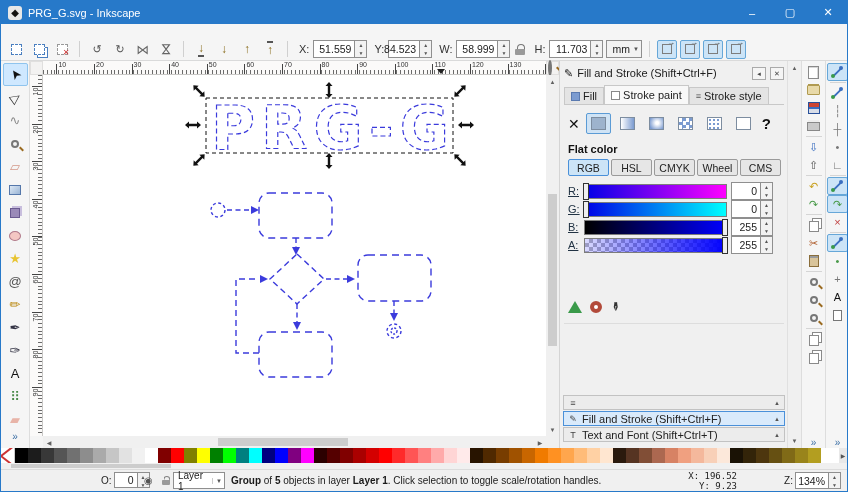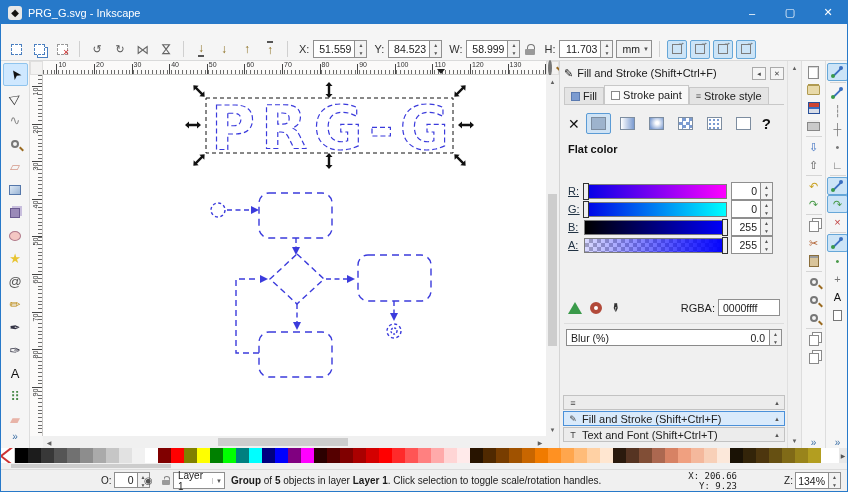--- a/index.html
+++ b/index.html
@@ -245,21 +245,21 @@
     <span class="lbl">X:</span>
     <span class="spin">
         <span class="box" style="width:42px">51.559</span>
         <span class="arr">
           <span>▲</span>
           <span>▼</span>
         </span>
       </span>
     <span class="lbl">Y:</span>
     <span class="spin">
-        <span class="box" style="width:42px">84.523</span>
+        <span class="box" style="width:32px">84.523</span>
         <span class="arr">
           <span>▲</span>
           <span>▼</span>
         </span>
       </span>
     <span class="lbl">W:</span>
     <span class="spin">
         <span class="box" style="width:42px">58.999</span>
         <span class="arr">
           <span>▲</span>
@@ -497,20 +497,27 @@
         <div class="pmbtn">
           <span class="pmbox pm-sw"></span>
         </div>
         <div class="pmbtn">
           <span class="pmbox pm-unk"></span>
         </div>
         <span class="pmq">?</span>
       </div>
 
     <div class="flat-lbl">Flat color</div>
+    <div class="ctabs" id="ctabs">
+        <div class="ctab sel">RGB</div>
+        <div class="ctab">HSL</div>
+        <div class="ctab">CMYK</div>
+        <div class="ctab">Wheel</div>
+        <div class="ctab">CMS</div>
+      </div>
 
     <div class="srow" style="top:122px;">
       <span class="sl">R:</span>
       <span class="track tr-r">
           <span class="thumb" style="left:-2px;"></span>
         </span>
       <span class="spin">
           <span class="box" style="width:30px">0</span>
           <span class="arr">
             <span>▲</span>
@@ -555,40 +562,24 @@
             <span>▲</span>
             <span>▼</span>
           </span>
         </span>
     </div>
 
     <div class="fsicons">
       <span class="cmtri"></span>
       <span class="gamut"></span>
       <span class="dropper">✒</span>
-      <span class="rgba-wrap">
-        <span>RGBA:</span>
-        <span class="rgba-inp">0000ffff</span>
-      </span>
     </div>
 
     <div class="hr-line" style="top:262px;"></div>
 
-    <div class="sliderline" style="top:268px;">
-      <span class="slbar">
-          <span>Blur (%)</span>
-          <span>0.0</span>
-        </span>
-      <span class="arr spin" style="height:17px;">
-          <span class="arr" style="height:17px;">
-            <span>▲</span>
-            <span>▼</span>
-          </span>
-        </span>
-    </div>
 
     <div class="dock-list" style="top:334px;">
       <div class="ditem">
         <span class="dic">≡</span>
           <span class="dar">▲</span>
       </div>
       <div class="ditem active">
         <span class="dic">✎</span>
         <span>Fill and Stroke (Shift+Ctrl+F)</span>
           <span class="dar">▲</span>
@@ -792,21 +783,21 @@
         </span>
     </div>
     <span class="eyeic">◉</span>
     <span class="lockic lockpos" style="transform:scale(.8);"></span>
     <div class="layersel">
         <span>Layer 1</span>
         <span class="car">▼</span>
       </div>
     <div class="statmsg" id="statmsg"><b>Group</b><span> of </span><b>5</b><span> objects in layer </span><b>Layer 1</b><span>. Click selection to toggle scale/rotation handles.</span></div>
     <div class="xy">
-      <div><span>X:</span> <span>206.66</span></div>
+      <div><span>X:</span> <span>196.52</span></div>
       <div><span>Y:</span> <span>9.23</span></div>
     </div>
     <div class="z-wrap">
       <span>Z:</span>
       <span class="spin" style="height:17px;">
           <span class="box" style="width:34px;height:17px;">134%</span>
           <span class="arr" style="height:17px;">
             <span>▲</span>
             <span>▼</span>
           </span>

